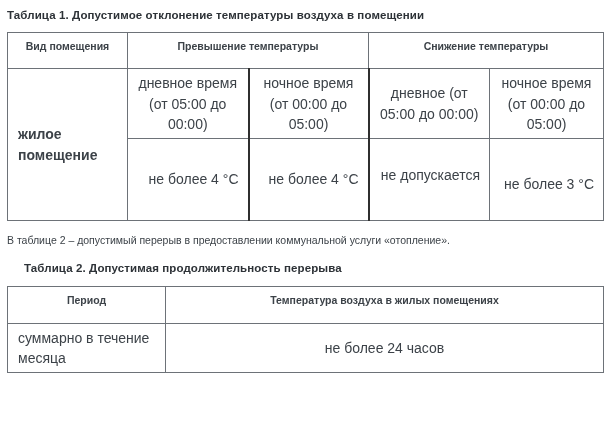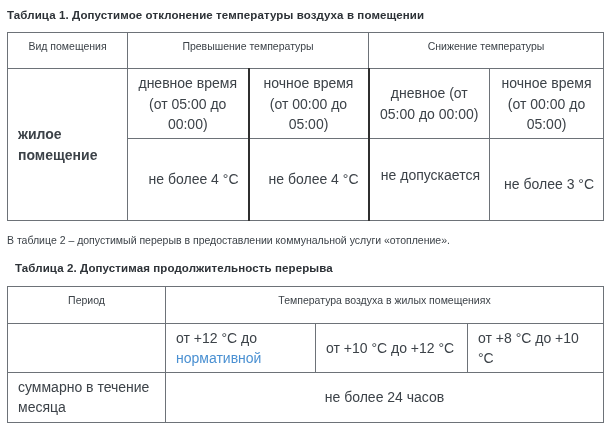--- a/index.html
+++ b/index.html
@@ -16,29 +16,29 @@
     font-family:"Liberation Sans","DejaVu Sans",sans-serif;
     padding:8px 7px;overflow:hidden;
   }
   .doc-title{
     font-size:11.5px;font-weight:bold;color:var(--title);
     margin:1px 0 11px 0;letter-spacing:.1px;
   }
   .note-paragraph{
     font-size:10.5px;color:var(--text);margin:12px 0 0 0;line-height:1.35;
   }
-  .doc-title.second{margin:15px 0 12px 8px;}
+  .doc-title.second{margin:15px 0 12px 17px;}
   table{border-collapse:collapse;table-layout:fixed;width:596px;background:#fff;}
   th,td{
     border:1px solid var(--border);
     font-size:14px;line-height:1.45;
     padding:4px 9px;vertical-align:middle;color:var(--text);
     overflow:hidden;
   }
-  th{font-size:10.5px;font-weight:normal;text-align:center;padding:6px 8px 14px 8px;}
+  th{font-size:10.5px;font-weight:bold;text-align:center;padding:6px 8px 14px 8px;}
   
   #t1 .c1{width:120px}#t1 .c2{width:121px}#t1 .c3{width:120px}#t1 .c4{width:121px}#t1 .c5{width:114px}
   #t1 tr.r-head{height:34px}
   #t1 tr.r-sub{height:44px}
   #t1 tr.r-data{height:82px}
   .subhdr{text-align:center;}
   .val{text-align:right;}
   .bL2{border-left:2px solid var(--border-strong);}
   .room-cell{text-align:left;padding-left:10px;font-weight:bold;}
   .nudge-up{padding-bottom:12px;}
@@ -98,26 +98,18 @@
     <col class="c1">
       <col class="c2">
       <col class="c3">
       <col class="c4">
   </colgroup>
   <tbody>
     <tr class="r-head">
       <th>Период</th>
       <th colspan="3">Температура воздуха в жилых помещениях</th>
     </tr>
-    <tr class="r-sub">
-      <td></td>
-      <td class="cell-left">
-        <span>от +12 °С до </span><a class="inline-link">нормативной</a>
-      </td>
-      <td class="cell-left">от +10 °С до +12 °С</td>
-      <td class="cell-left">от +8 °С до +10 °С</td>
-    </tr>
     <tr class="r-total">
       <td class="cell-left">суммарно в течение месяца</td>
       <td colspan="3" class="cell-center">не более 24 часов</td>
     </tr>
   </tbody>
 </table>
 
 </body></html>

